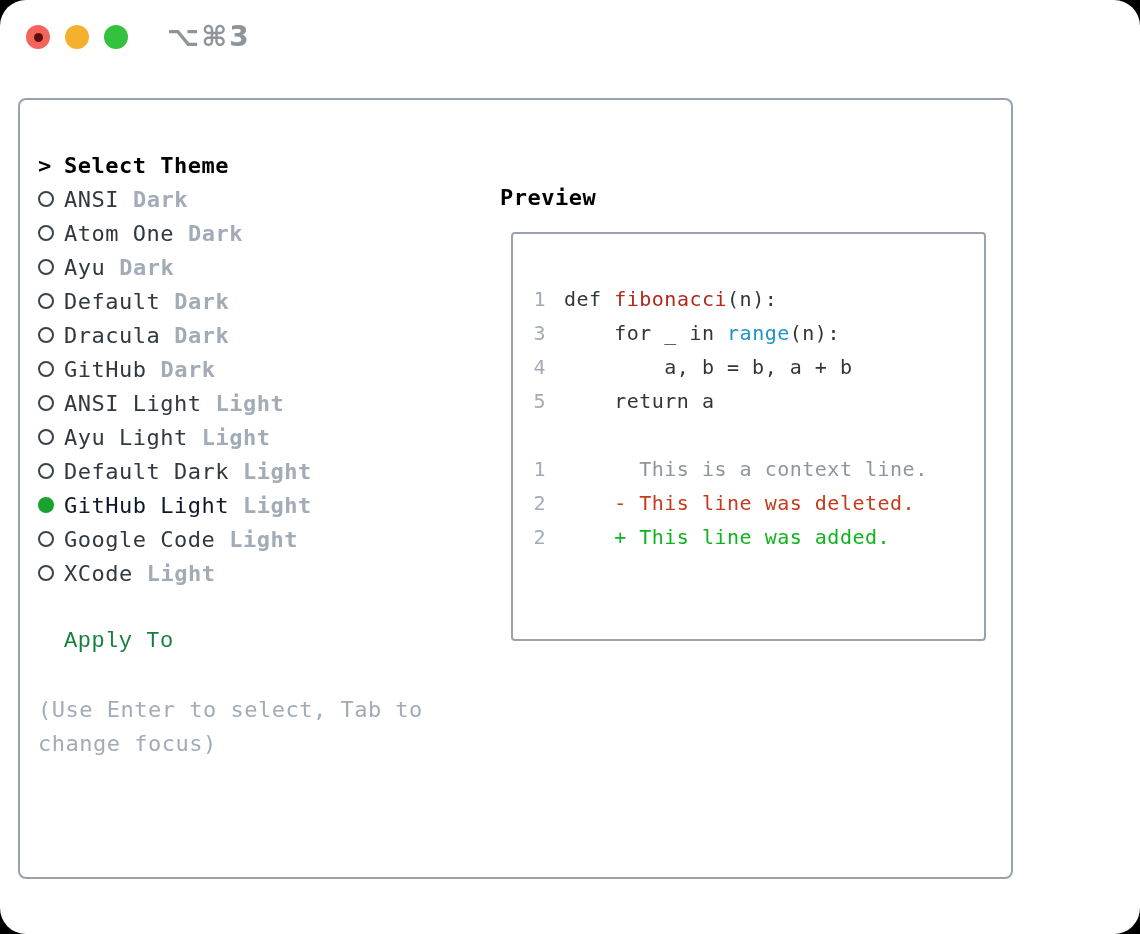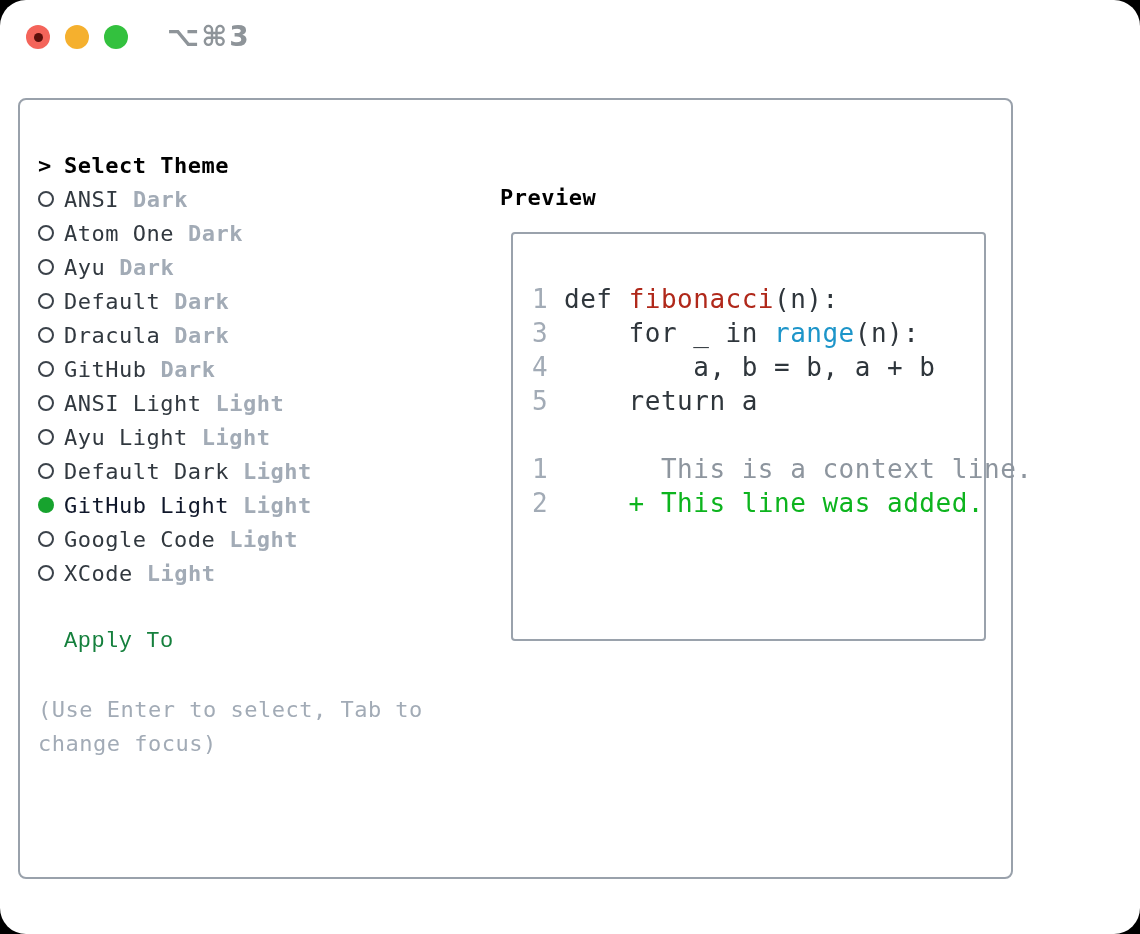--- a/index.html
+++ b/index.html
@@ -35,21 +35,21 @@
   .subheader{color:#15803d;font-family:Liberation Mono, monospace;}
   .item-name{color:#31383f;}
   .item-name.selected{color:#0f172a;}
   .item-tag{color:#a2abb6;margin-left:14px;font-weight:bold;}
   .hint{color:#a2abb6;}
 
   
   .preview-panel{margin-left:11px;margin-top:18px;width:475px;height:409px;
                  border:2px solid #9aa2ac;border-radius:4px;box-sizing:border-box;}
   #preview-lines{margin:48px 0 0 19px;}
-  .code-row{height:34px;line-height:34px;font-size:26px;letter-spacing:0.5px;white-space:pre;}
+  .code-row{height:34px;line-height:34px;font-size:20px;letter-spacing:0.5px;white-space:pre;}
   .lnum{display:inline-block;width:14px;text-align:right;margin-right:18px;color:#a2abb6;}
   .tok-code{color:#2f363c;}
   .tok-func{color:#b0281a;}
   .tok-num{color:#0b7f76;}
   .tok-builtin{color:#1d95c9;}
   .tok-context{color:#8d959e;}
   .tok-deleted{color:#c53a1b;}
   .tok-added{color:#0db41e;}
 </style>
 </head>
@@ -108,19 +108,20 @@
         <span class="header">Preview</span>
       </div>
       <div class="preview-panel">
         <div id="preview-lines">
             <div class="code-row"><span class="lnum">1</span><span class="lcode"><span class="tok-code">def </span><span class="tok-func">fibonacci</span><span class="tok-code">(n):</span></span></div>
             <div class="code-row"><span class="lnum">3</span><span class="lcode"><span class="tok-code">    for _ in </span><span class="tok-builtin">range</span><span class="tok-code">(n):</span></span></div>
             <div class="code-row"><span class="lnum">4</span><span class="lcode"><span class="tok-code">        a, b = b, a + b</span></span></div>
             <div class="code-row"><span class="lnum">5</span><span class="lcode"><span class="tok-code">    return a</span></span></div>
             <div class="code-row"><span class="lnum"></span><span class="lcode"></span></div>
             <div class="code-row"><span class="lnum">1</span><span class="lcode"><span class="tok-context">      This is a context line.</span></span></div>
+            <div class="code-row"><span class="lnum">2</span><span class="lcode"><span class="tok-deleted">    - This line was deleted.</span></span></div>
             <div class="code-row"><span class="lnum">2</span><span class="lcode"><span class="tok-added">    + This line was added.</span></span></div>
           </div>
       </div>
     </div>
 
   </div>
 </div>
 
 </body></html>

